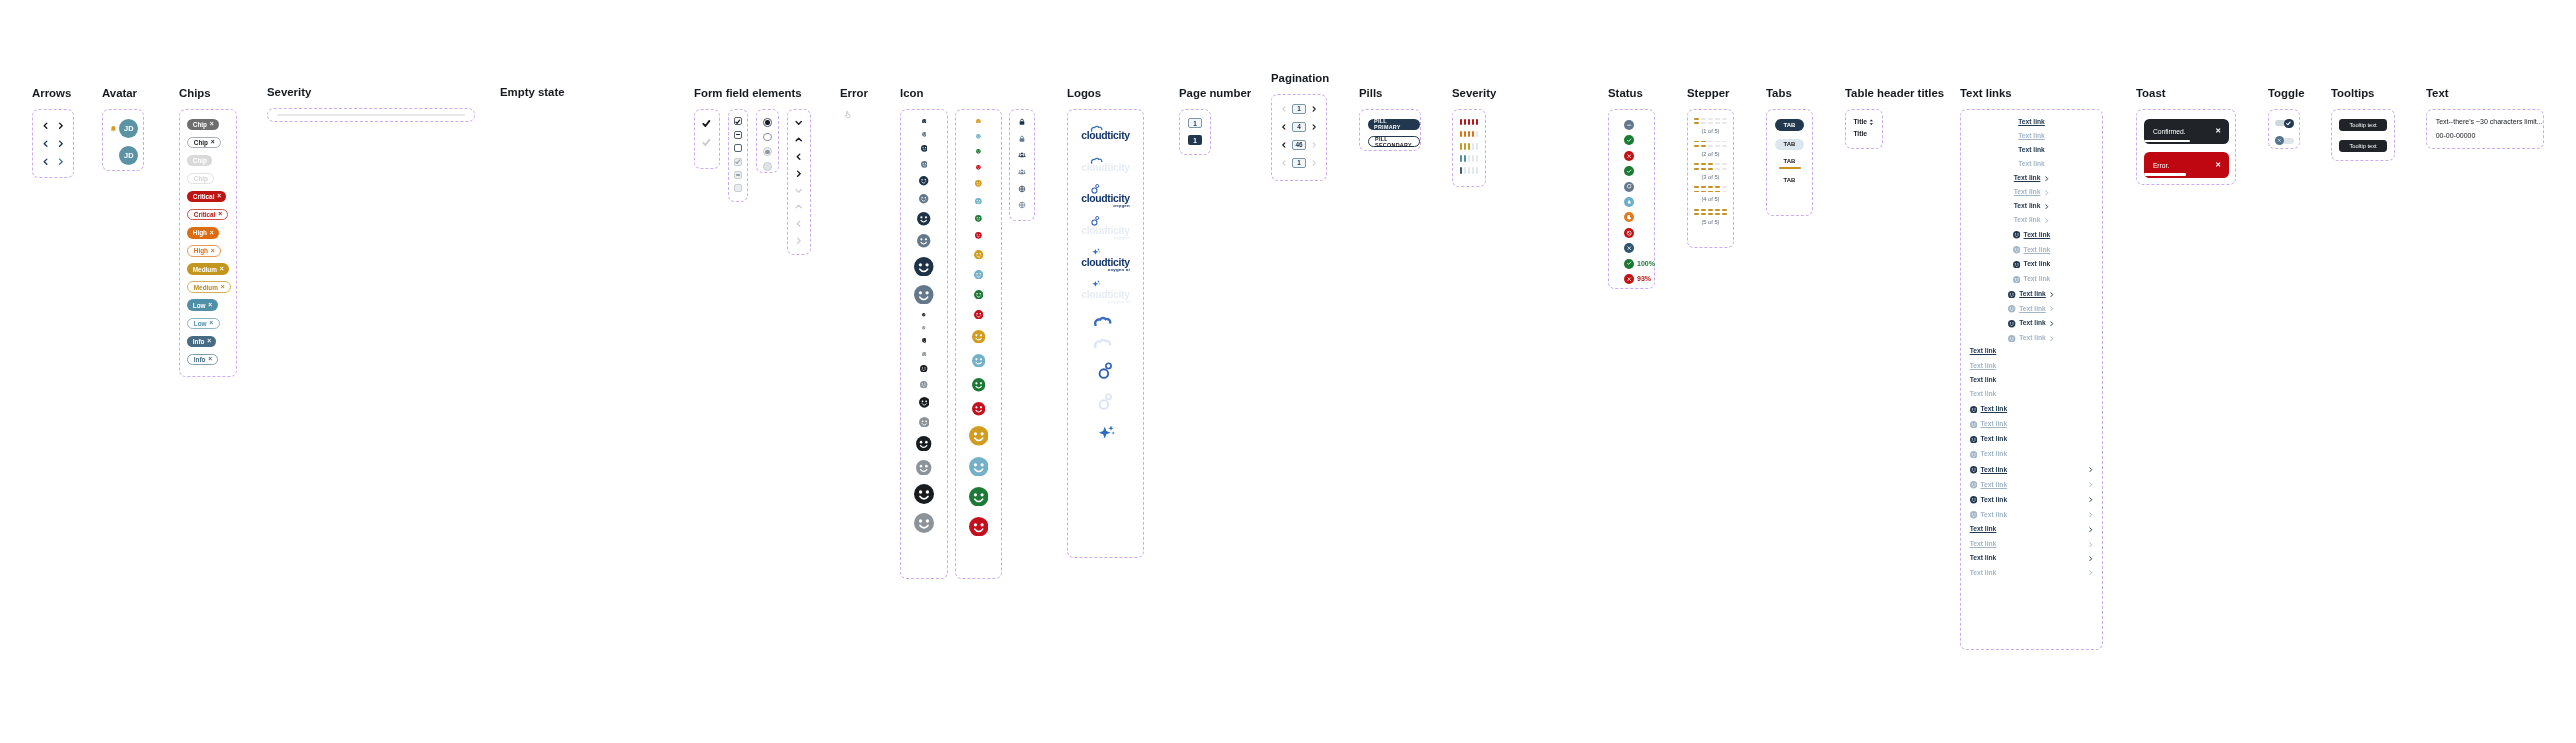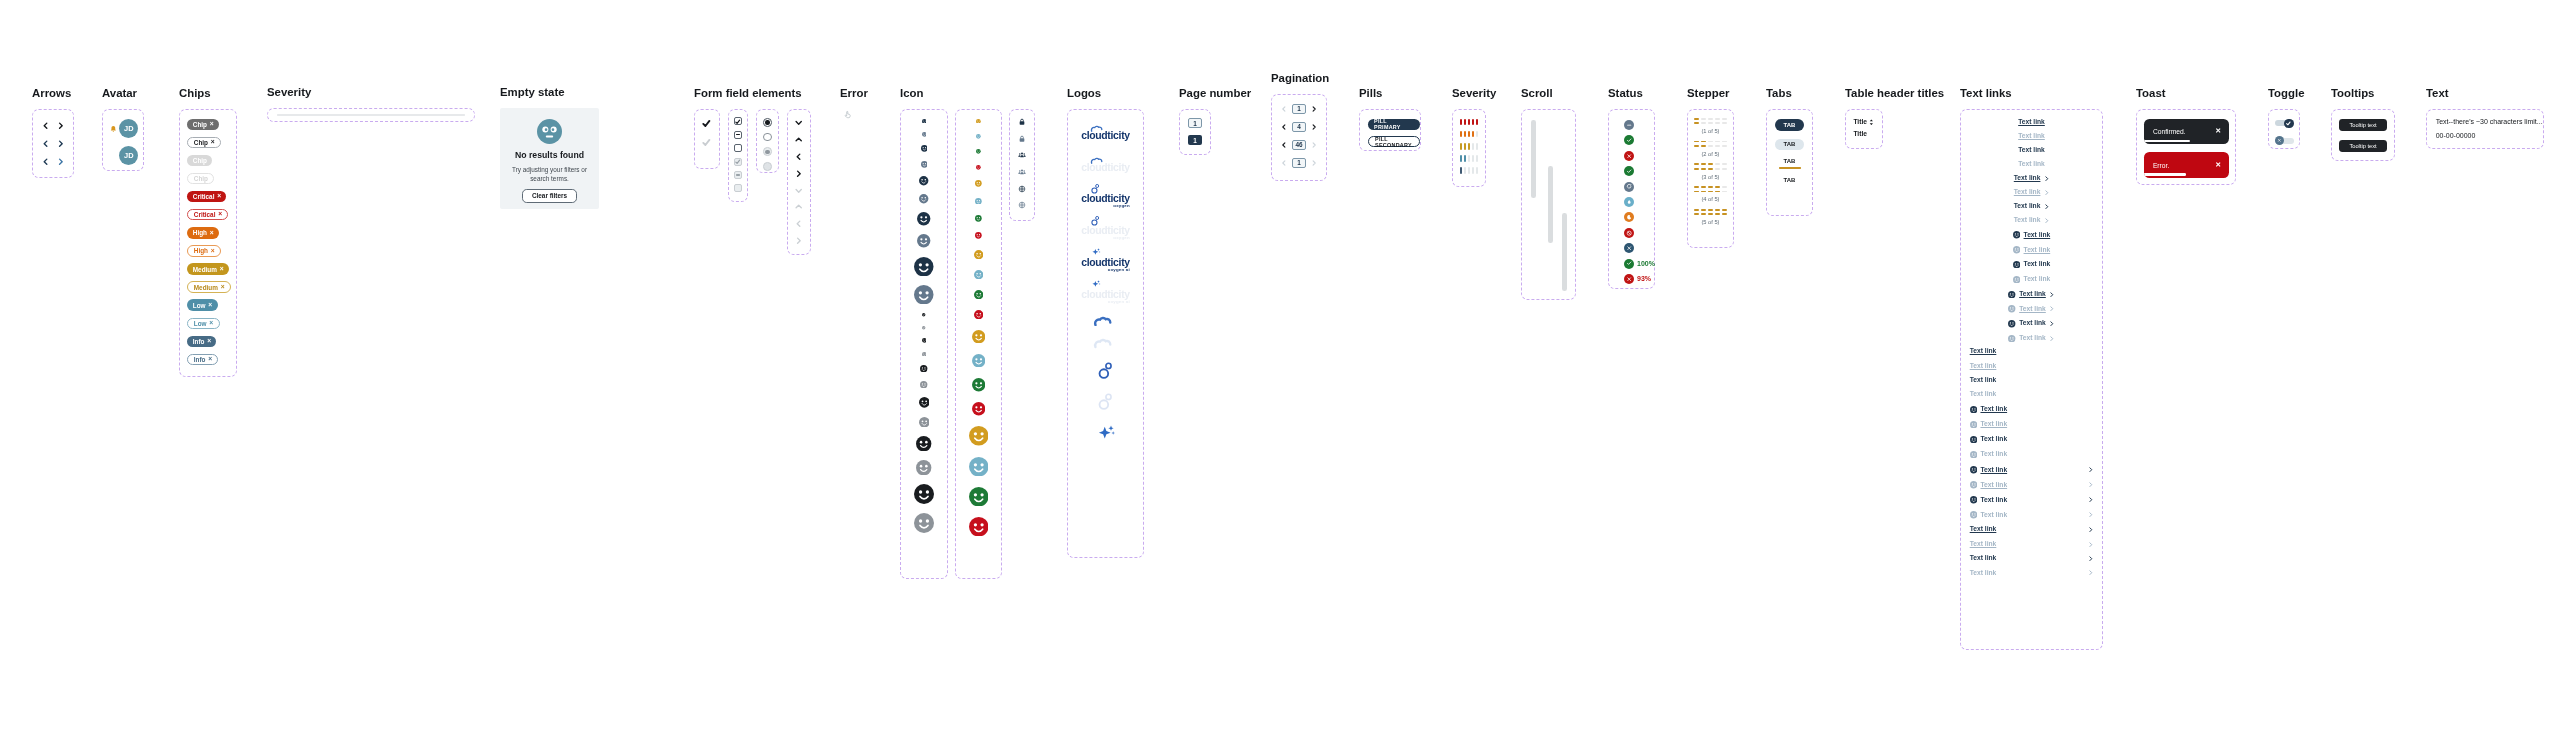--- a/index.html
+++ b/index.html
@@ -286,33 +286,20 @@
   <div class="sec" id="sec-divider">
     <div class="sec-title">Severity</div>
     <div class="dashed divider-box">
       <div class="divider-line"></div>
     </div>
   </div>
 
   <div class="sec" id="sec-empty">
     <div class="sec-title">Empty state</div>
     <div class="empty-wrap">
-        <div class="empty-card">
-          <span style="line-height:0"><svg width="25" height="25" viewBox="0 0 24 24">
-              <circle cx="12" cy="12" r="12" fill="#5b93a5"></circle>
-              <circle cx="8" cy="10" r="2.9" fill="#fff"></circle>
-              <circle cx="16" cy="10" r="2.9" fill="#fff"></circle>
-              <circle cx="8.7" cy="10.2" r="1.25" fill="#5b93a5"></circle>
-              <circle cx="15.3" cy="10.2" r="1.25" fill="#5b93a5"></circle>
-              <path d="M9.4 16.8h5.2" stroke="#fff" stroke-width="1.9" stroke-linecap="round"></path>
-            </svg></span>
-          <div class="empty-h">No results found</div>
-          <div class="empty-b">Try adjusting your filters or search terms.</div>
-          <button class="empty-btn">Clear filters</button>
-        </div>
       </div>
   </div>
 
   <div class="sec" id="sec-form">
     <div class="sec-title">Form field elements</div>
     <div class="dashed ff-box" id="ff1">
         <span><svg width="8.7" height="8.7" viewBox="0 0 12 12">
             <path d="M1.8 6.8l2.9 2.9 5.5-7" fill="none" stroke="#16191d" stroke-width="2.6" stroke-linecap="round" stroke-linejoin="round"></path>
           </svg></span>
         <span><svg width="8.7" height="8.7" viewBox="0 0 12 12">
@@ -860,28 +847,20 @@
         <div class="sev-row">
           <span class="sev-bar" style="background:#3f5a73"></span>
           <span class="sev-bar" style="background:#e4e8ea"></span>
           <span class="sev-bar" style="background:#e4e8ea"></span>
           <span class="sev-bar" style="background:#e4e8ea"></span>
           <span class="sev-bar" style="background:#e4e8ea"></span>
         </div>
       </div>
   </div>
 
-  <div class="sec" id="sec-scroll">
-    <div class="sec-title">Scroll</div>
-    <div class="dashed scroll-box">
-        <span class="scroll-thumb" style="left:9.4px;top:10px;height:78px"></span>
-        <span class="scroll-thumb" style="left:26px;top:56px;height:77px"></span>
-        <span class="scroll-thumb" style="left:40px;top:103px;height:78px"></span>
-      </div>
-  </div>
 
   <div class="sec" id="sec-status">
     <div class="sec-title">Status</div>
     <div class="dashed status-box">
         <div class="status-row">
           <span class="status-dot" style="background:#64788c">
             <svg width="6.4" height="6.4" viewBox="0 0 24 24">
               <rect x="4" y="10.6" width="16" height="2.8" rx="1.4" fill="#fff"></rect>
             </svg>
           </span>

